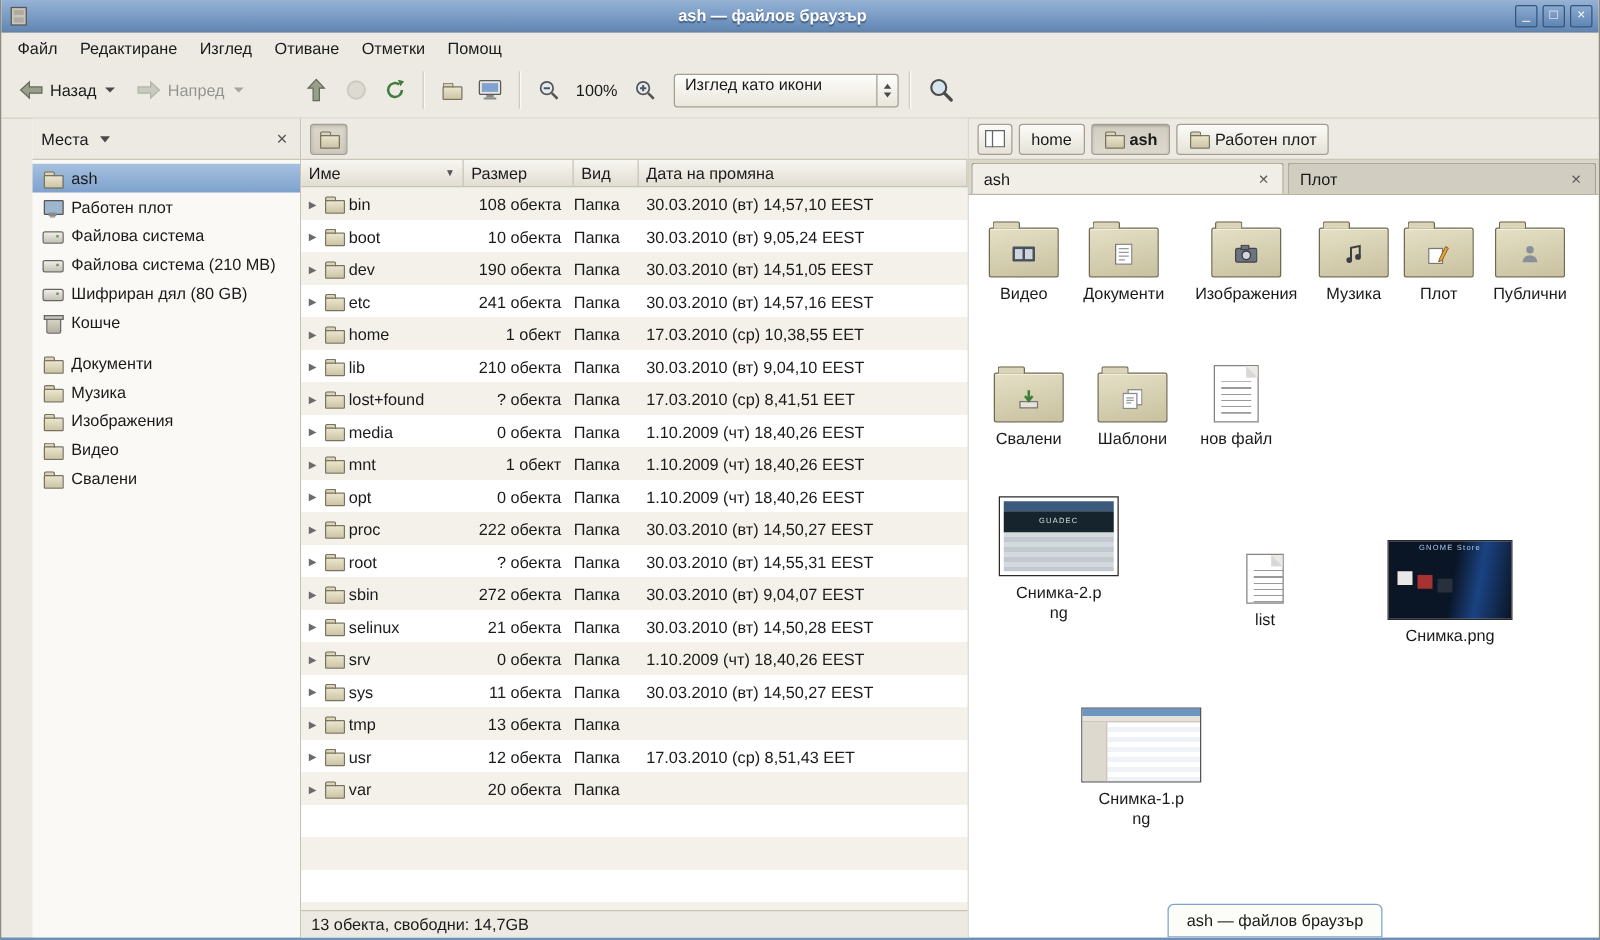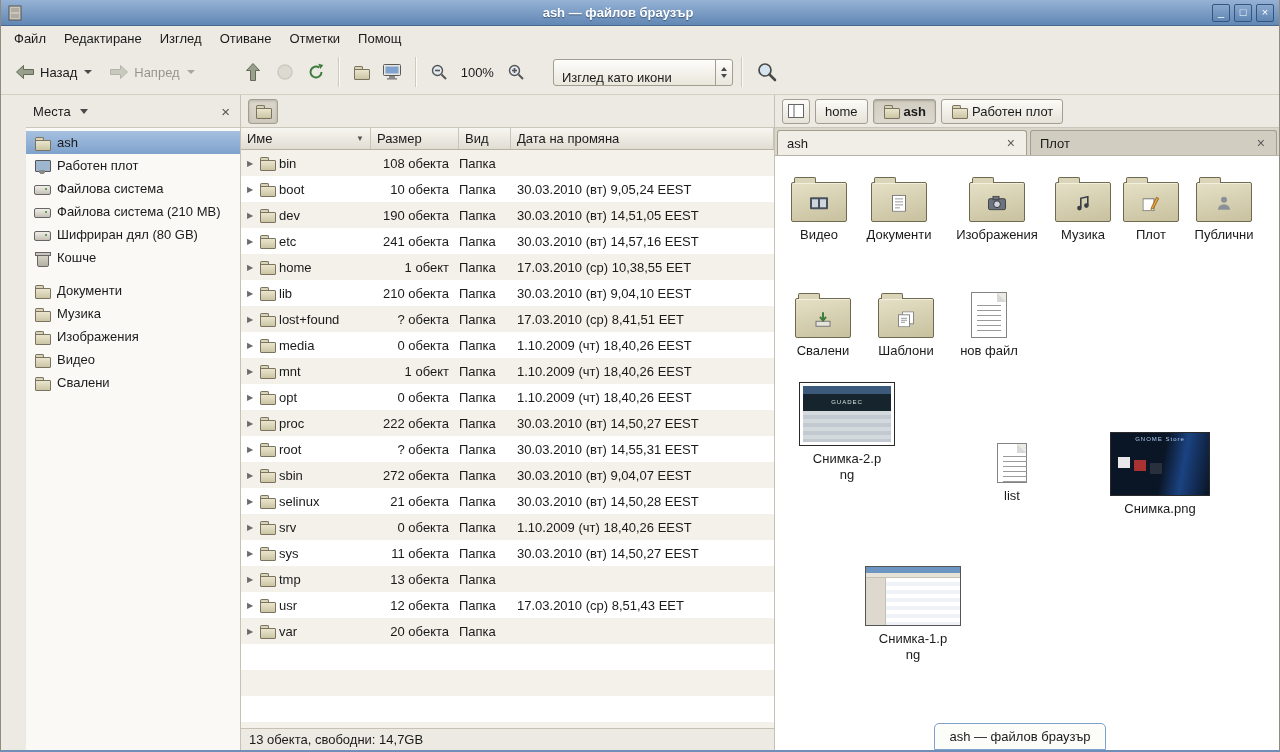--- a/index.html
+++ b/index.html
@@ -27,21 +27,21 @@
   .tbtn{height:36px; display:flex; align-items:center; gap:5px; padding:0 7px; border-radius:3px;}
   .tbtn.icon-only{padding:0 5px;}
   .disabled{opacity:.42;}
   .caret{width:0;height:0;border-left:4px solid transparent;border-right:4px solid transparent;border-top:4px solid #4a4a4a; margin-left:2px;}
   .tsep{width:2px;height:30px;border-left:1px solid #CFCABD;border-right:1px solid #FBFAF7;margin:0 5px;}
   .tgap{width:30px;}
   .arr-fwd{transform:scaleX(-1);}
   .arr-up{transform:rotate(90deg);}
   .zoomlabel{padding:0 5px;}
   .combo{height:27px; width:180px; border:1px solid #A39E91; border-radius:3px;
-    background:linear-gradient(#FDFDFB,#EAE6DC); display:flex; align-items:flex-end; margin-left:20px;}
+    background:linear-gradient(#FDFDFB,#EAE6DC); display:flex; align-items:flex-start; margin-left:6px;}
   .combo-label{flex:1; padding:0 8px; white-space:nowrap;}
   .combo-spin{width:17px; align-self:stretch; border-left:1px solid #A39E91; display:flex; flex-direction:column; align-items:center; justify-content:center; gap:3px;}
   .tri-up{width:0;height:0;border-left:3.5px solid transparent;border-right:3.5px solid transparent;border-bottom:4px solid #4a4a4a;}
   .tri-dn{width:0;height:0;border-left:3.5px solid transparent;border-right:3.5px solid transparent;border-top:4px solid #4a4a4a;}
 
   
   .main{flex:1; display:flex; min-height:0;}
   .pane-top{height:33px; flex:none; display:flex; align-items:center; padding:0 7px; background:#EDEAE3; border-bottom:1px solid #CBC6B9; gap:5px;}
 
   
@@ -312,20 +312,21 @@
           <span>Дата на промяна</span>
         </div>
     </div>
     <div class="tree-body">
       <div class="tr">
           <span class="exp">▶</span>
           <span class="i16 i-folder"></span>
           <span>bin</span>
           <span class="c-size">108 обекта</span>
           <span>Папка</span>
+          <span class="c-date">30.03.2010 (вт) 14,57,10 EEST</span>
         </div>
       <div class="tr">
           <span class="exp">▶</span>
           <span class="i16 i-folder"></span>
           <span>boot</span>
           <span class="c-size">10 обекта</span>
           <span>Папка</span>
           <span class="c-date">30.03.2010 (вт) 9,05,24 EEST</span>
         </div>
       <div class="tr">
@@ -600,21 +601,21 @@
           <svg class="emb" width="16" height="16">
                 <rect x="4.5" y="0.5" width="11" height="12" fill="#fff" stroke="#888"></rect>
                 <rect x="0.5" y="3.5" width="11" height="12" fill="#fff" stroke="#888"></rect>
                 <path d="M3 7h6M3 9h6M3 11h4" stroke="#999"></path>
               </svg>
         </div>
           </div>
         <div class="gi-label">Шаблони</div>
       </div>
 
-      <div class="gi" style="left:23px;top:216px;width:98px">
+      <div class="gi" style="left:23px;top:231px;width:98px">
         <div class="gi-icon" style="height:74px">
           <div class="thumb t2">
             <div class="t2-top"></div>
             <div class="t2-band">GUADEC</div>
             <div class="t2-body"></div>
           </div>
         </div>
         <div class="gi-label" style="width:70px;margin:0 auto">Снимка-2.png</div>
       </div>
 

